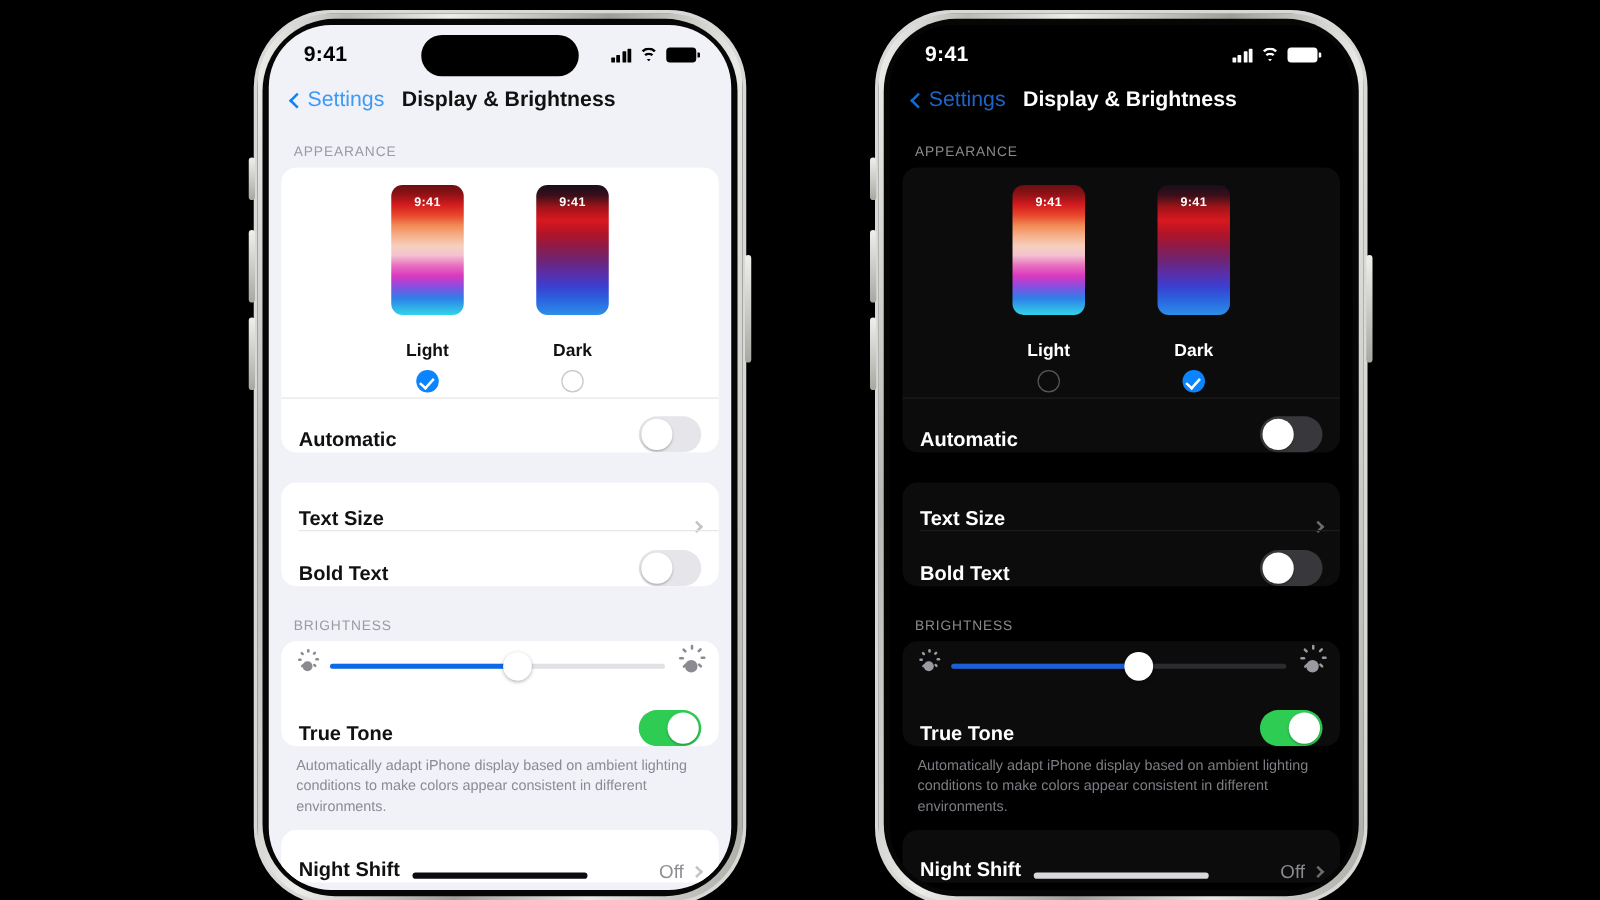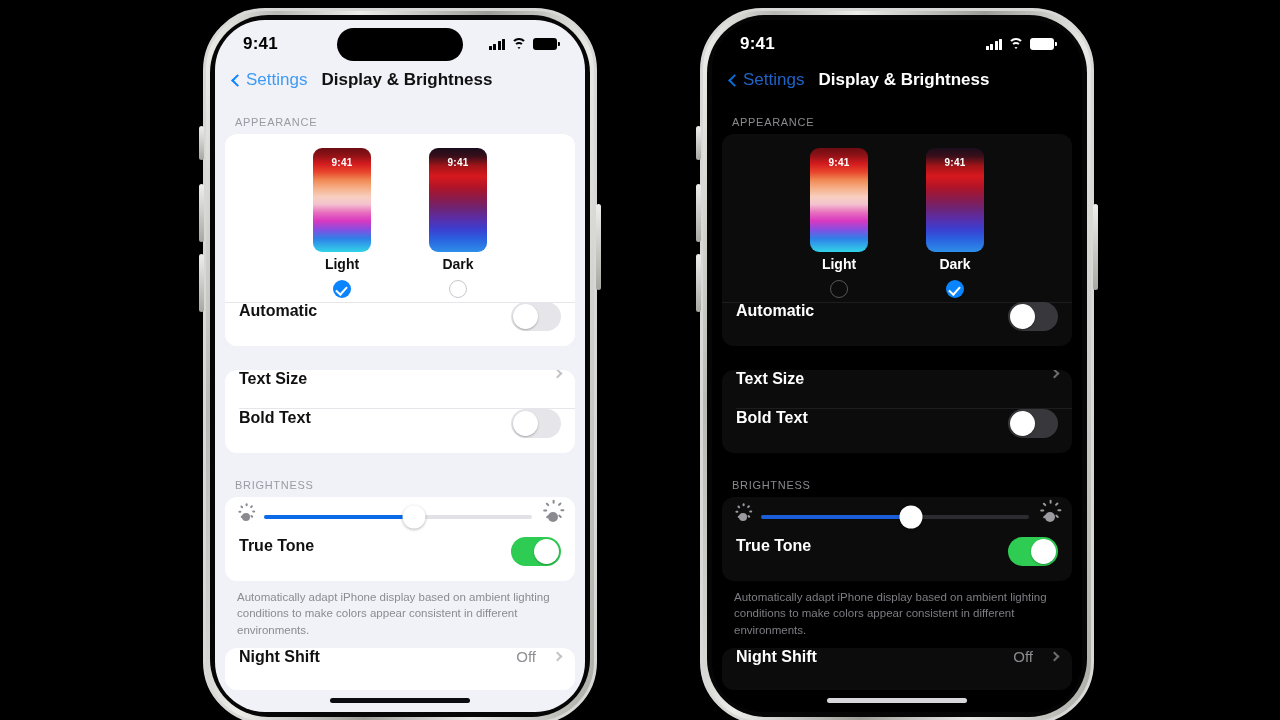--- a/index.html
+++ b/index.html
@@ -112,28 +112,28 @@
     font-size:11px; letter-spacing:.7px;
     padding:14px 4px 6px 20px; text-transform:uppercase;
   }
   .light-device .sect-hdr { color:#9a9aa3; }
   .dark-device  .sect-hdr { color:#8a8a8f; }
 
   .card { margin:0 10px; border-radius:12px; overflow:hidden; }
   .light-device .card { background:#ffffff; }
   .dark-device  .card { background:#0c0c0c; }
 
-  .row { display:flex; align-items:flex-start; padding:0 14px; height:39px; position:relative; }
+  .row { display:flex; align-items:flex-end; padding:0 14px; height:39px; position:relative; }
   .row-label { font-size:16px; font-weight:bold; }
   .light-device .row-label { color:#111; }
   .dark-device  .row-label { color:#fff; }
   .row .sep { position:absolute; left:14px; right:0; bottom:0; height:1px; }
   .light-device .row .sep { background:#e6e6ea; }
   .dark-device  .row .sep { background:#1d1d1d; }
-  .row-right { margin-left:auto; display:flex; align-items:center; gap:18px; }
+  .row-right { margin-left:auto; display:flex; align-items:center; gap:7px; }
   .row-value { font-size:15px; }
   .light-device .row-value { color:#8e8e93; }
   .dark-device  .row-value { color:#8a8a8f; }
   .chev-r { width:7px; height:7px; border-right:2px solid #c3c3c8; border-top:2px solid #c3c3c8;
             transform:rotate(45deg); display:block; }
   .dark-device .chev-r { border-color:#6b6b70; }
 
   
   .appearance { display:flex; justify-content:center; gap:58px; padding:14px 0 4px 0; }
   .appear-opt { display:flex; flex-direction:column; align-items:center; gap:0; cursor:pointer; }
@@ -143,21 +143,21 @@
   .wall-light { background:
       linear-gradient(180deg,
         #6d0d12 0%, #8e1216 7%, #d21b1e 15%, #e8442b 23%,
         #f08a55 31%, #f6b08a 39%, #f7cfc0 47%, #f3c3cf 54%,
         #e86fbf 62%, #d938c0 70%, #8a4de0 78%, #2f7fe8 87%, #31d4e8 100%); }
   .wall-dark { background:
       linear-gradient(180deg,
         #1a0d1c 0%, #3a0f1a 8%, #a01419 17%, #d8181e 27%,
         #b01428 38%, #8c1b4a 48%, #6e2474 58%, #5a2ea8 68%,
         #3b3fcf 78%, #2a63e0 88%, #2d8fe8 100%); }
-  .appear-name { font-size:14px; font-weight:bold; margin-top:4px; }
+  .appear-name { font-size:14px; font-weight:bold; margin-top:20px; }
   .light-device .appear-name { color:#111; }
   .dark-device  .appear-name { color:#fff; }
   .radio { width:18px; height:18px; border-radius:50%; margin-top:8px; position:relative; }
   .radio.off { border:1.6px solid #c8c8cd; background:transparent; }
   .dark-device .radio.off { border-color:#55555a; }
   .radio.on { background:#0a84ff; border:none; }
   .radio.on::after {
     content:""; position:absolute; left:5px; top:4px;
     width:5px; height:9px; border-right:2px solid #fff; border-bottom:2px solid #fff;
     transform:rotate(42deg);

